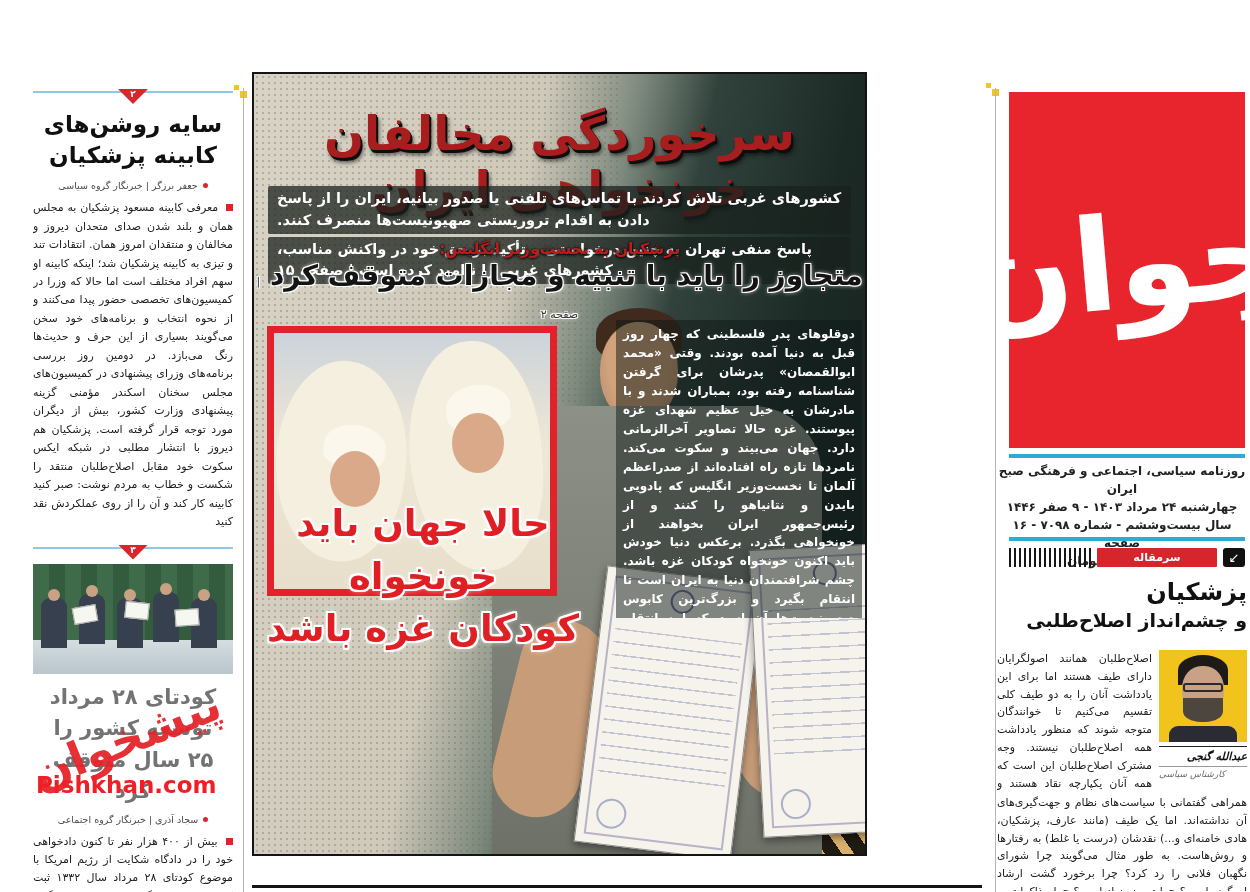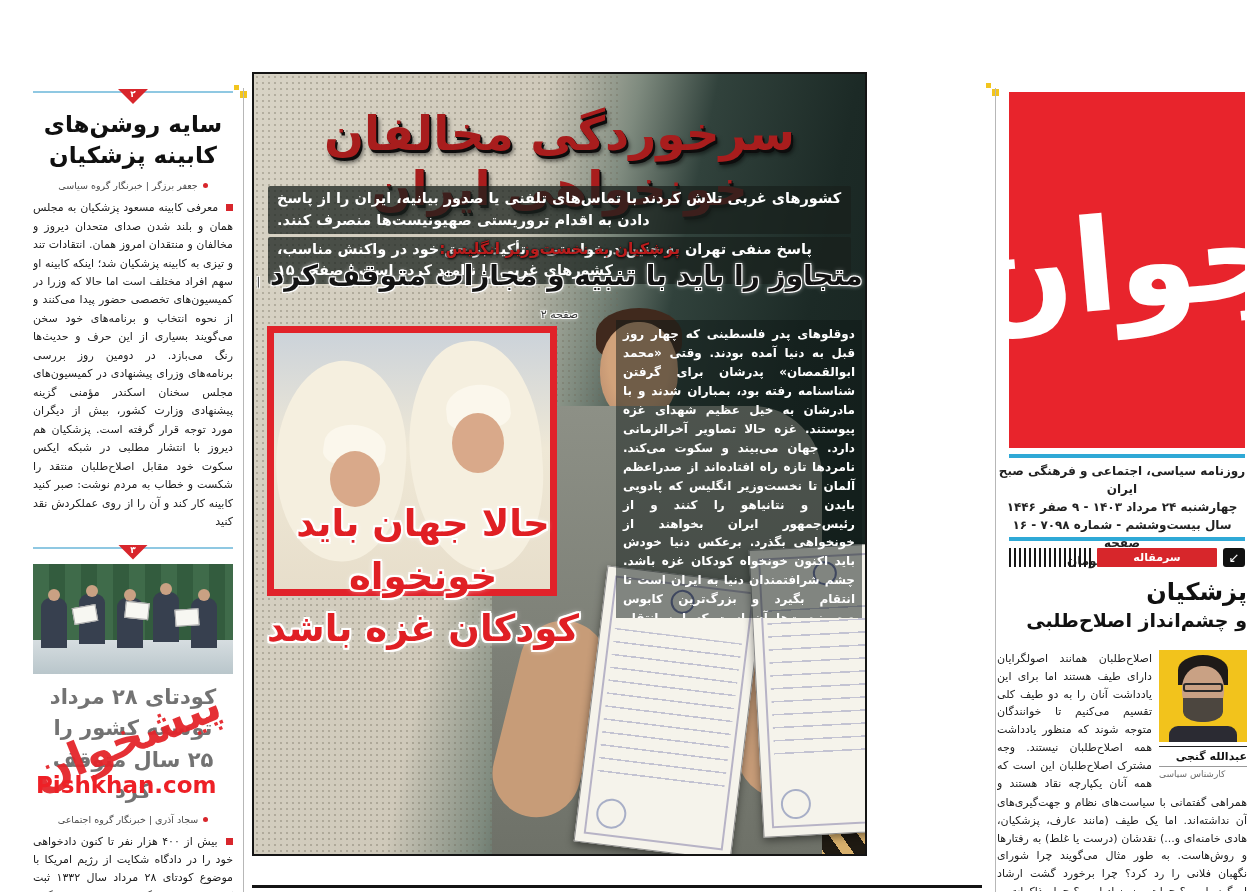--- a/index.html
+++ b/index.html
@@ -111,21 +111,21 @@
              line-height:19px;text-align:center;flex:0 0 auto;}
   .badge{flex:1;margin:0 6px;background:#d7262b;color:#fff;font-size:11px;font-weight:bold;
          text-align:center;line-height:19px;border-radius:1px;}
   .barcode{width:82px;height:19px;flex:0 0 auto;
     background:repeating-linear-gradient(90deg,#161616 0 2px,transparent 2px 5px);}
   .ed-title{position:absolute;left:997px;top:577px;width:250px;direction:rtl;color:#111;}
   .ed-title .t1{font-size:24px;font-weight:bold;line-height:1.3;}
   .ed-title .t2{font-size:19px;font-weight:bold;line-height:1.35;}
   #edRow{position:absolute;left:997px;top:650px;width:250px;height:142px;display:flex;direction:rtl;gap:7px;overflow:hidden;}
   .ed-text{flex:1;font-size:11px;line-height:1.62;color:#1c1c1c;text-align:justify;direction:rtl;}
-  .ed-photocol{width:88px;flex:0 0 auto;}
+  .ed-photocol{width:88px;flex:0 0 auto;font-style:italic;}
   .ed-photo{position:relative;width:88px;height:92px;background:#f2c31c;overflow:hidden;}
   .ed-hair{position:absolute;top:5px;left:19px;width:50px;height:30px;background:#1e1a18;border-radius:50% 50% 0 0;}
   .ed-face{position:absolute;top:16px;left:23px;width:42px;height:48px;background:#c9a184;border-radius:46%;}
   .ed-glasses{position:absolute;top:33px;left:24px;width:40px;height:9px;border:2px solid #2a2a2a;border-radius:3px;}
   .ed-beard{position:absolute;top:48px;left:24px;width:40px;height:24px;background:#4c463f;border-radius:0 0 45% 45%;}
   .ed-suit{position:absolute;bottom:0;left:10px;width:68px;height:16px;background:#2b2b33;border-radius:9px 9px 0 0;}
   .ed-name{font-size:11px;font-weight:bold;color:#111;text-align:right;border-top:1.6px solid #222;
            margin-top:4px;padding-top:3px;direction:rtl;}
   .ed-role{font-size:9px;color:#6b6b6b;text-align:left;border-top:1px solid #999;margin-top:3px;padding-top:2px;direction:rtl;}
   #edFull{position:absolute;left:997px;top:794px;width:250px;height:97px;overflow:hidden;

